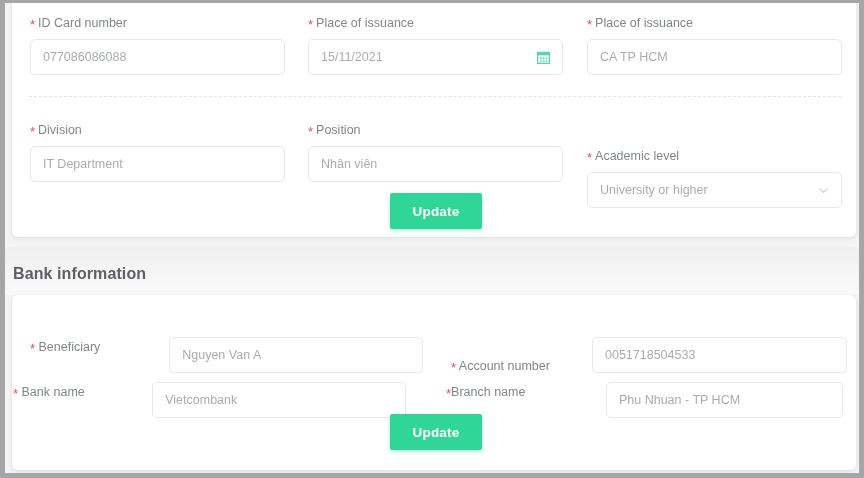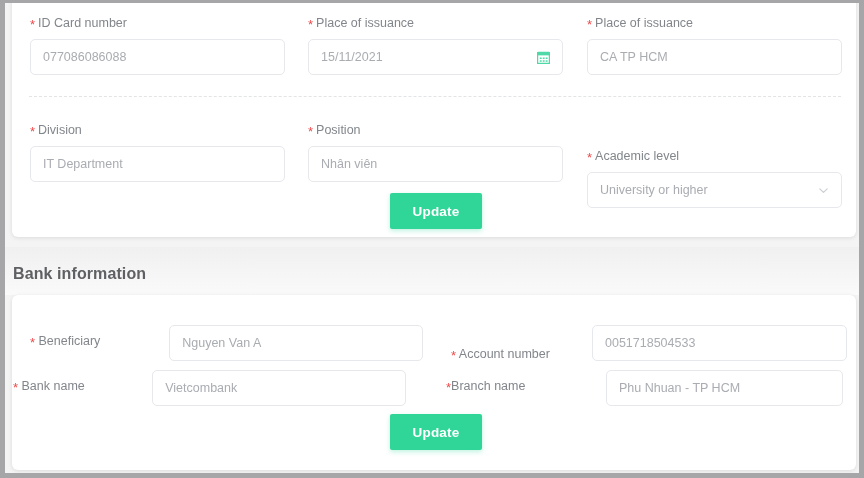--- a/index.html
+++ b/index.html
@@ -159,21 +159,21 @@
     display: flex;
     align-items: center;
   }
 
   .brow .blabel {
     font-size: 12.5px;
     color: #82868b;
     white-space: nowrap;
   }
 
-  .brow .input { margin-top: 4px; }
+  .brow .input { margin-top: 16px; }
 </style>
 </head>
 <body>
 
 <div id="page-frame">
   <div id="page-scroll">
 
     <div id="personal-card" class="card"></div>
 
     <div class="field" style="left:25px; top:12px;">

